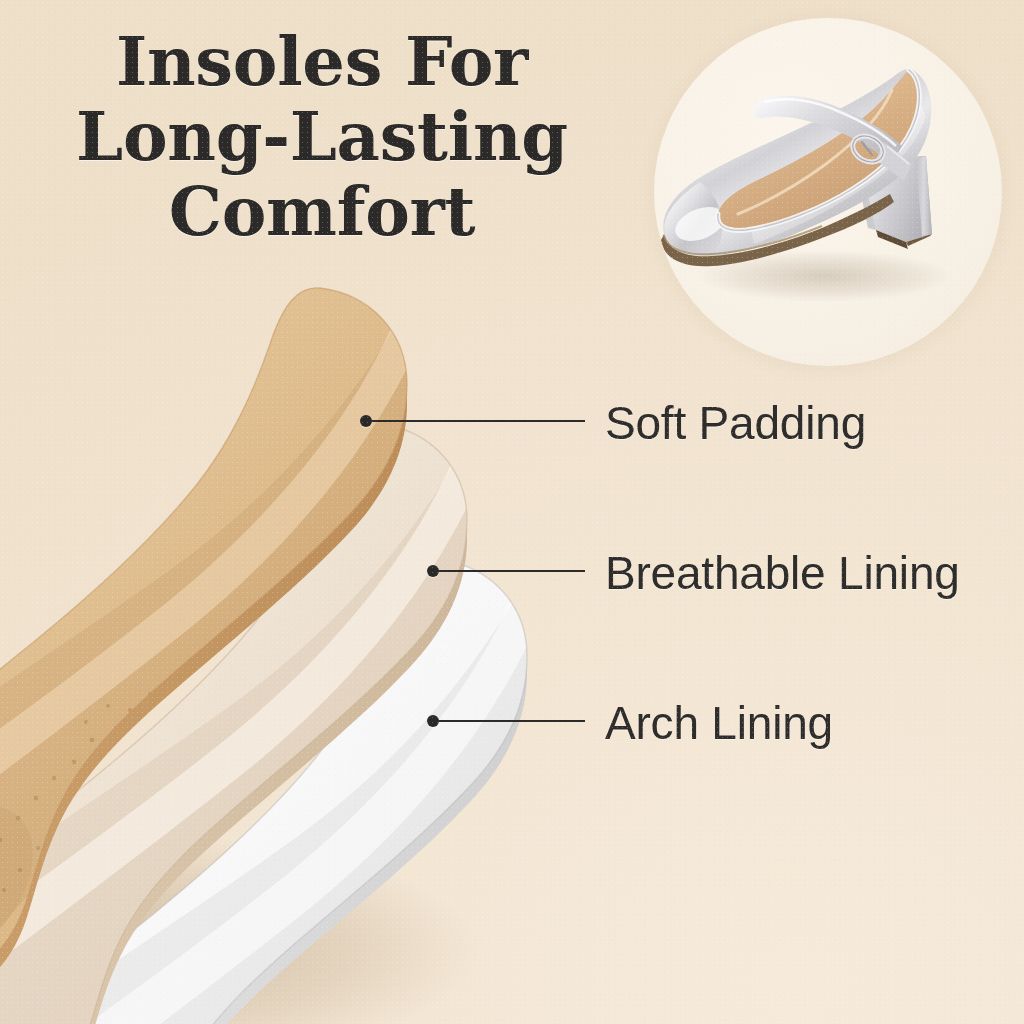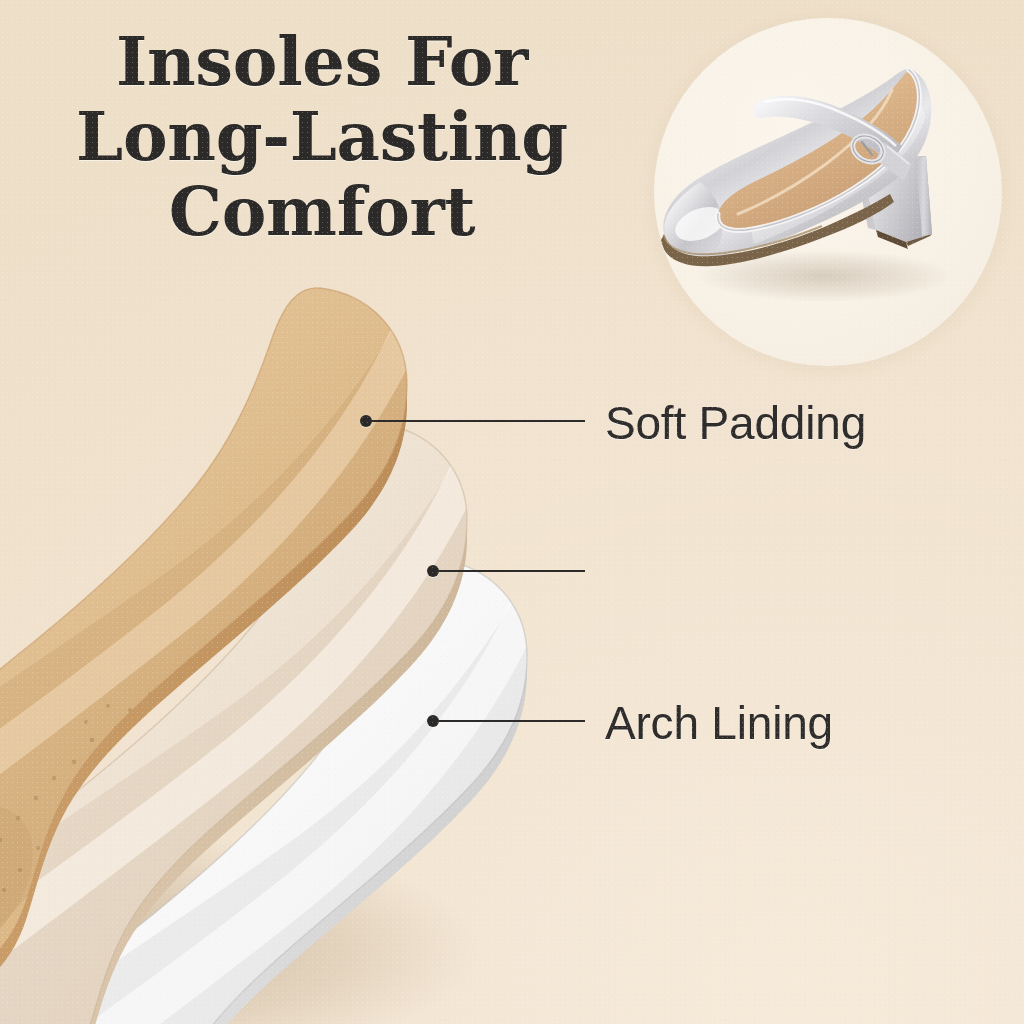--- a/index.html
+++ b/index.html
@@ -367,20 +367,21 @@
   <div class="callout" style="left:366px;top:420px;width:219px;">
     <span class="line"></span>
     <span class="dot"></span>
   </div>
   <div class="label" style="left:605px;top:396px;">Soft Padding</div>
 
   <div class="callout" style="left:433px;top:570px;width:152px;">
     <span class="line"></span>
     <span class="dot"></span>
   </div>
+  <div class="label" style="left:605px;top:546px;">Breathable Lining</div>
 
   <div class="callout" style="left:433px;top:720px;width:152px;">
     <span class="line"></span>
     <span class="dot"></span>
   </div>
   <div class="label" style="left:605px;top:696px;">Arch Lining</div>
 
   <div id="headline">Insoles For
 Long-Lasting
 Comfort</div>

